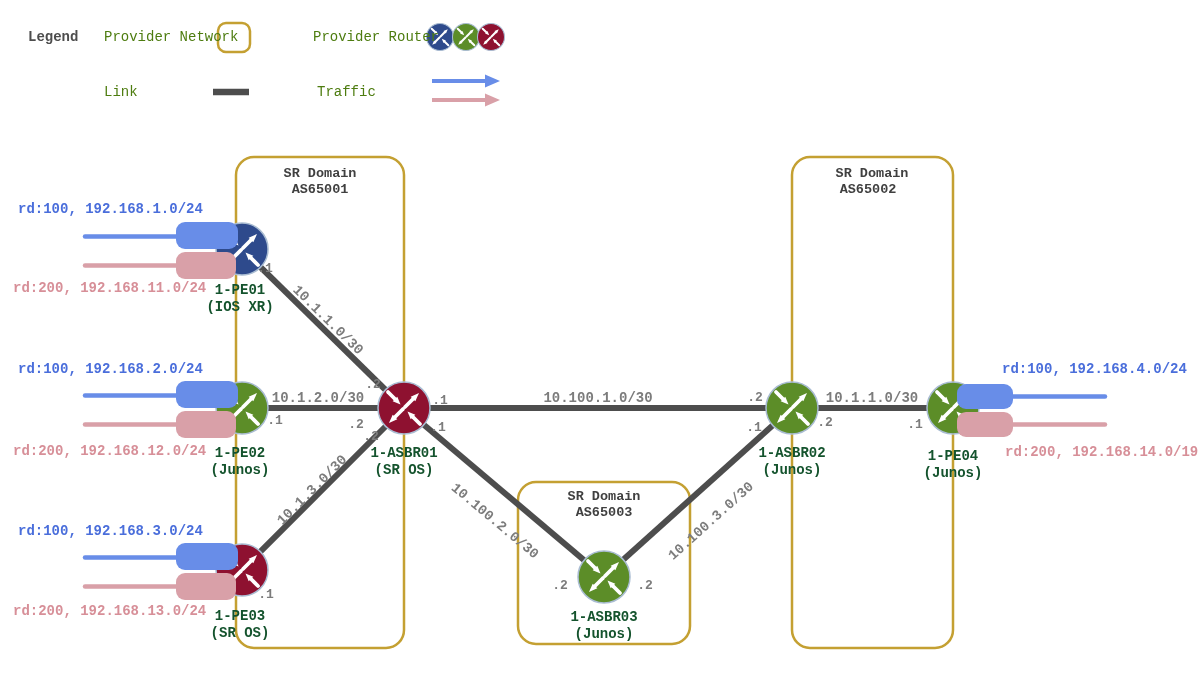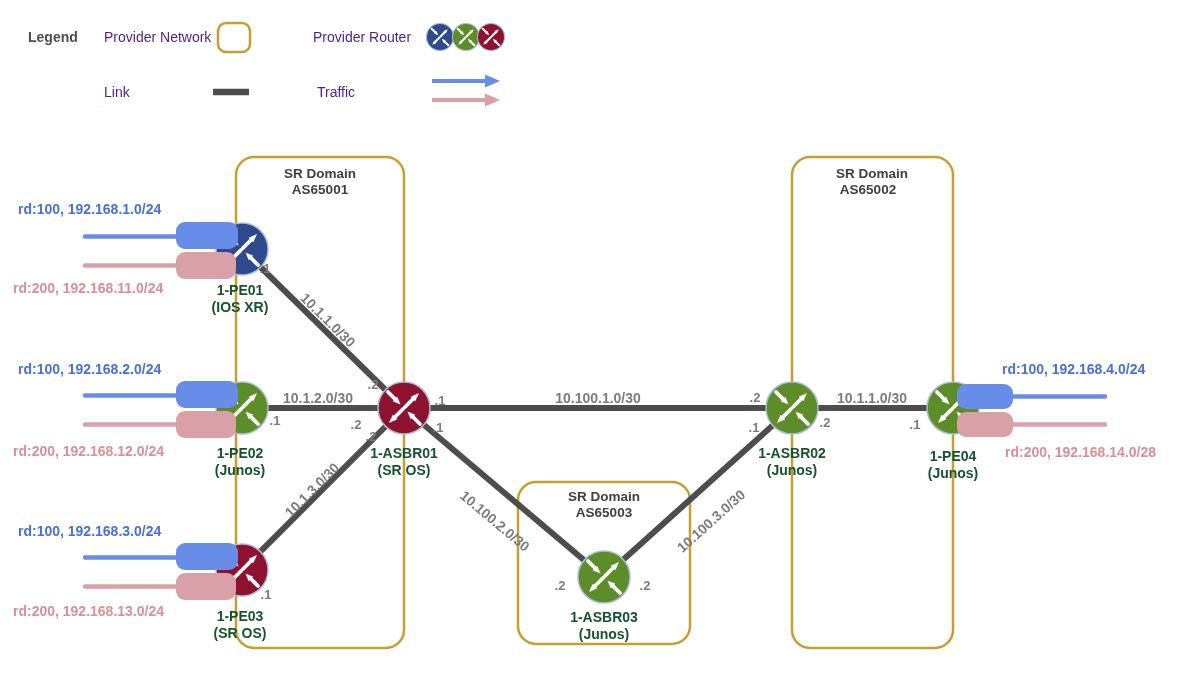--- a/index.html
+++ b/index.html
@@ -1,28 +1,28 @@
 <!DOCTYPE html>
 <html><head>
 <meta charset="utf-8">
 <style>
   html,body{margin:0;padding:0;background:#fff;}
   #stage{position:relative;width:1200px;height:675px;background:#fff;overflow:hidden;
-         font-family:Liberation Sans, sans-serif;}
+         font-family:Liberation Mono, monospace;}
   svg{position:absolute;left:0;top:0;}
   .t{position:absolute;white-space:nowrap;font-weight:bold;line-height:1;}
   .c{transform:translate(-50%,-50%);}
   .ly{transform:translateY(-50%);}
   .rd-blue{color:#4A6EDB;font-size:14px;}
   .rd-pink{color:#D78F98;font-size:14px;}
   .rname{color:#14532d;font-size:14px;text-align:center;}
   .sub{color:#7C7C7C;font-size:14px;}
   .ifl{color:#7C7C7C;font-size:13px;}
   .dom{color:#404040;font-size:13.5px;}
-  .leg{color:#4c1d95;font-size:14px;font-weight:normal;}
+  .leg{color:#4d7c0f;font-size:14px;font-weight:normal;}
   .legt{color:#4d4d4d;font-size:14px;}
 </style>
 </head>
 <body>
 
 <div id="stage">
 
   <svg width="1200" height="675" viewBox="0 0 1200 675">
     <defs>
       <g id="rarrows" stroke="#fff" stroke-width="3.8" stroke-linecap="round" fill="#fff">
@@ -188,15 +188,15 @@
   <div class="t c ifl" style="left:825px;top:422px">.2</div>
   <div class="t c ifl" style="left:915px;top:424px">.1</div>
 
   <div class="t ly rd-blue" style="left:18px;top:209px">rd:100, 192.168.1.0/24</div>
   <div class="t ly rd-pink" style="left:13px;top:288px">rd:200, 192.168.11.0/24</div>
   <div class="t ly rd-blue" style="left:18px;top:369px">rd:100, 192.168.2.0/24</div>
   <div class="t ly rd-pink" style="left:13px;top:451px">rd:200, 192.168.12.0/24</div>
   <div class="t ly rd-blue" style="left:18px;top:531px">rd:100, 192.168.3.0/24</div>
   <div class="t ly rd-pink" style="left:13px;top:611px">rd:200, 192.168.13.0/24</div>
   <div class="t ly rd-blue" style="left:1002px;top:369px">rd:100, 192.168.4.0/24</div>
-  <div class="t ly rd-pink" style="left:1005px;top:452px">rd:200, 192.168.14.0/28</div>
+  <div class="t ly rd-pink" style="left:1005px;top:452px">rd:200, 192.168.14.0/19</div>
 
 </div>
 
 </body></html>

